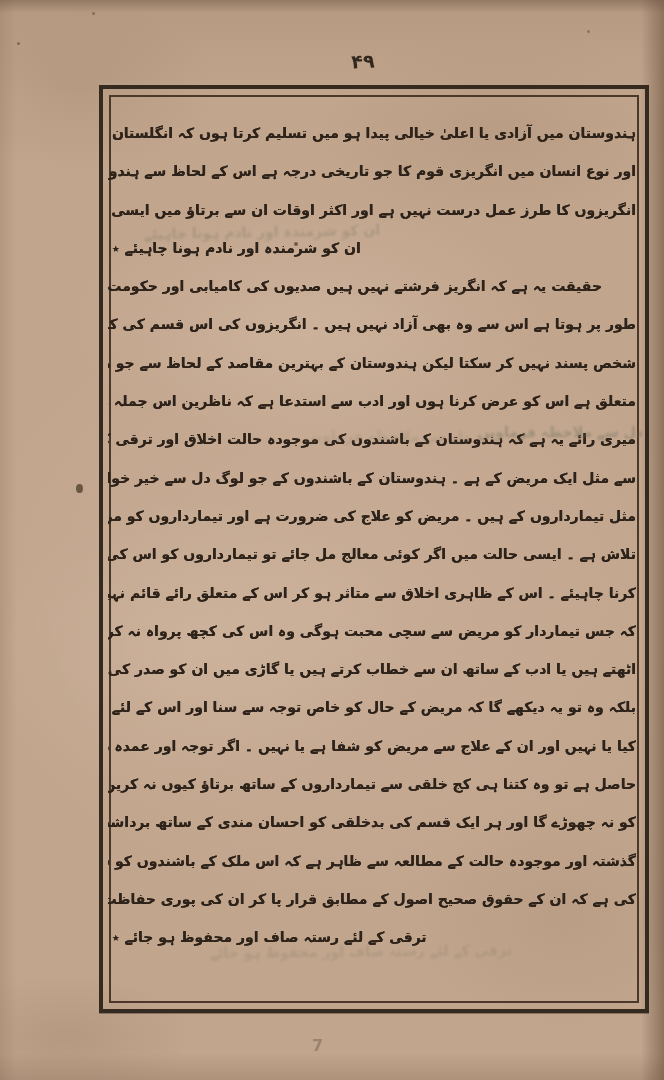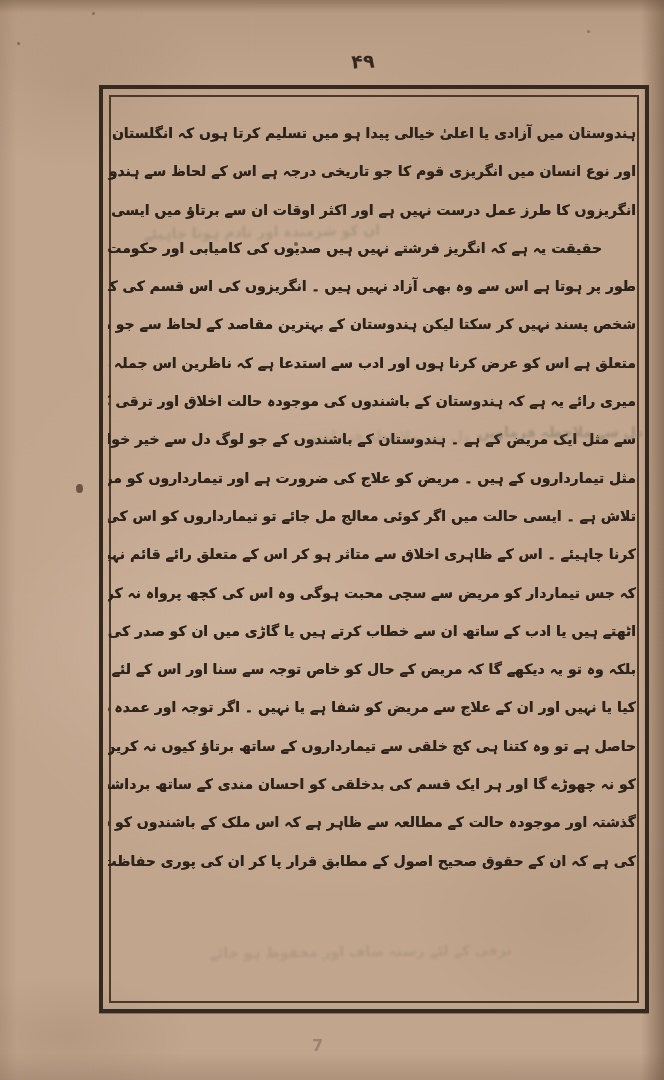--- a/index.html
+++ b/index.html
@@ -82,36 +82,38 @@
 <div class="page-number">۴۹</div>
 
 <div class="frame">
   <div class="frame-inner"></div>
 </div>
 
 <div class="textblock">
   <div class="line j">ہندوستان میں آزادی یا اعلیٰ خیالی پیدا ہو میں تسلیم کرتا ہوں کہ انگلستان کا جو اخلاقی پایہ ہے -</div>
   <div class="line j">اور نوع انسان میں انگریزی قوم کا جو تاریخی درجہ ہے اس کے لحاظ سے ہندوستان میں بعض یا اکثر</div>
   <div class="line j">انگریزوں کا طرز عمل درست نہیں ہے اور اکثر اوقات ان سے برتاؤ میں ایسی لغزشیں ہوتی ہیں جس سے</div>
+  <div class="line short">ان کو شرمندہ اور نادم ہونا چاہیئے ٭</div>
   <div class="line j indent">حقیقت یہ ہے کہ انگریز فرشتے نہیں ہیں صدیوں کی کامیابی اور حکومت اور ثروت کا جو نشہ قدرتی</div>
   <div class="line j">طور پر ہوتا ہے اس سے وہ بھی آزاد نہیں ہیں ۔ انگریزوں کی اس قسم کی کمزوریوں اور غلطیوں کو کوئی خوددار</div>
   <div class="line j">شخص پسند نہیں کر سکتا لیکن ہندوستان کے بہترین مقاصد کے لحاظ سے جو میرا خیال اس سلسلے کے</div>
   <div class="line j">متعلق ہے اس کو عرض کرنا ہوں اور ادب سے استدعا ہے کہ ناظرین اس جملہ مضمون کو صاف اور ٹھنڈے</div>
   <div class="line j">میری رائے یہ ہے کہ ہندوستان کے باشندوں کی موجودہ حالت اخلاق اور ترقی کے لحاظ</div>
   <div class="line j">سے مثل ایک مریض کے ہے ۔ ہندوستان کے باشندوں کے جو لوگ دل سے خیر خواہ اور سچے خادم ہیں وہ</div>
   <div class="line j">مثل تیمارداروں کے ہیں ۔ مریض کو علاج کی ضرورت ہے اور تیمارداروں کو مرض کے لئے لائق معالجوں کی</div>
   <div class="line j">تلاش ہے ۔ ایسی حالت میں اگر کوئی معالج مل جائے تو تیمارداروں کو اس کی دوا اور علاج کی خوبی پر توجہ</div>
   <div class="line j">کرنا چاہیئے ۔ اس کے ظاہری اخلاق سے متاثر ہو کر اس کے متعلق رائے قائم نہیں کرنا چاہیئے ۔ ظاہر ہے</div>
   <div class="line j">کہ جس تیماردار کو مریض سے سچی محبت ہوگی وہ اس کی کچھ پرواہ نہ کرے گا کہ حکیم صاحب اس کی تعظیم کو</div>
   <div class="line j">اٹھتے ہیں یا ادب کے ساتھ ان سے خطاب کرتے ہیں یا گاڑی میں ان کو صدر کی جگہ دیتے ہیں یا نہیں</div>
   <div class="line j">بلکہ وہ تو یہ دیکھے گا کہ مریض کے حال کو خاص توجہ سے سنا اور اس کے لئے نسخہ خاص غور سے تجویز</div>
   <div class="line j">کیا یا نہیں اور ان کے علاج سے مریض کو شفا ہے یا نہیں ۔ اگر توجہ اور عمدہ نسخہ اور شفا حکیم صاحب سے</div>
   <div class="line j">حاصل ہے تو وہ کتنا ہی کج خلقی سے تیمارداروں کے ساتھ برتاؤ کیوں نہ کریں وہ حکیم صاحب کے دروازے</div>
   <div class="line j">کو نہ چھوڑے گا اور ہر ایک قسم کی بدخلقی کو احسان مندی کے ساتھ برداشت کرے گا ۔ ہندوستان کی</div>
   <div class="line j">گذشتہ اور موجودہ حالت کے مطالعہ سے ظاہر ہے کہ اس ملک کے باشندوں کو سب سے زیادہ ضرورت اس</div>
   <div class="line j">کی ہے کہ ان کے حقوق صحیح اصول کے مطابق قرار پا کر ان کی پوری حفاظت کی جائے اور ان کی</div>
+  <div class="line short">ترقی کے لئے رستہ صاف اور محفوظ ہو جائے ٭</div>
 </div>
 
 <div class="ghost g1">ان کو شرمندہ اور نادم ہونا چاہیئے</div>
 <div class="ghost g2">دل سے ملاحظہ فرماویں</div>
 <div class="ghost g2b">دل سے ملاحظہ فرماویں</div>
 <div class="ghost g3">ترقی کے لئے رستہ صاف اور محفوظ ہو جائے</div>
 <div class="ghost g4">7</div>
 
 </body></html>

